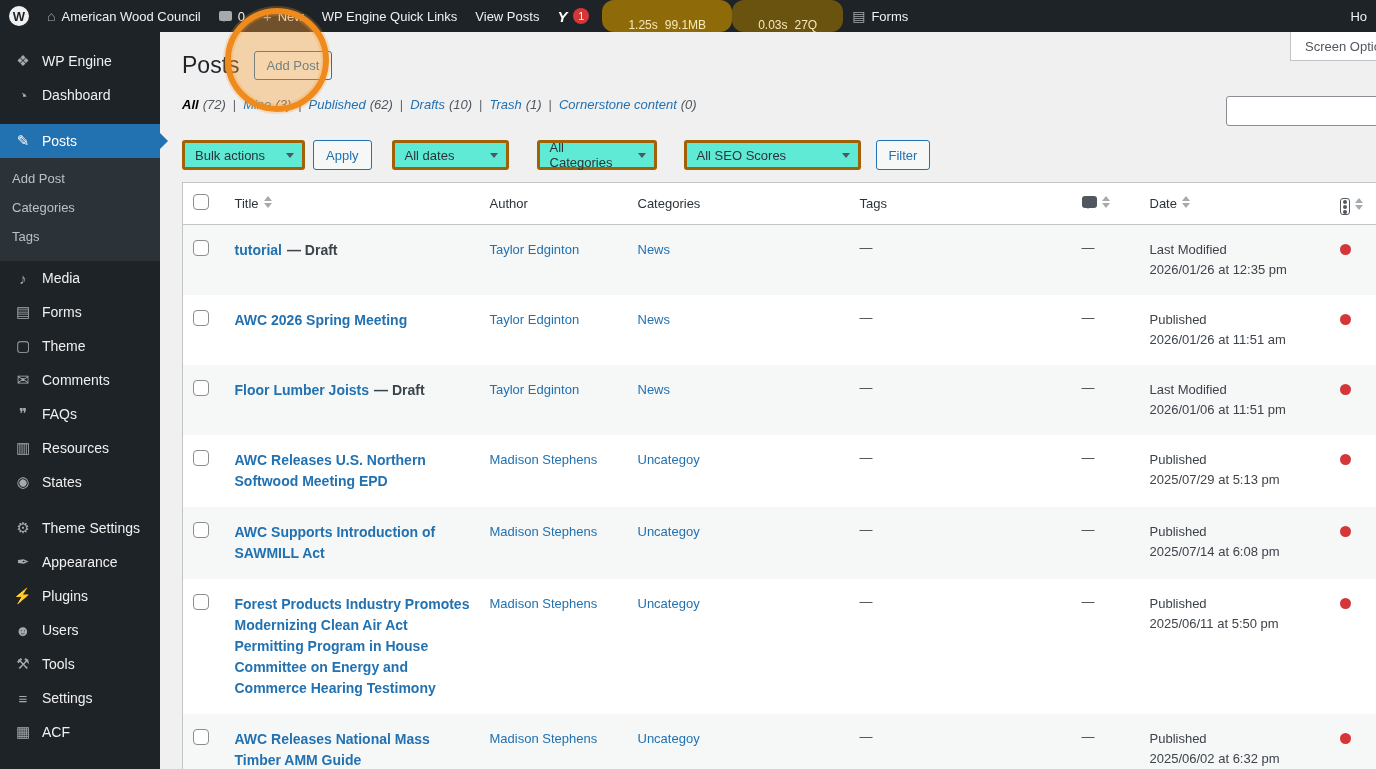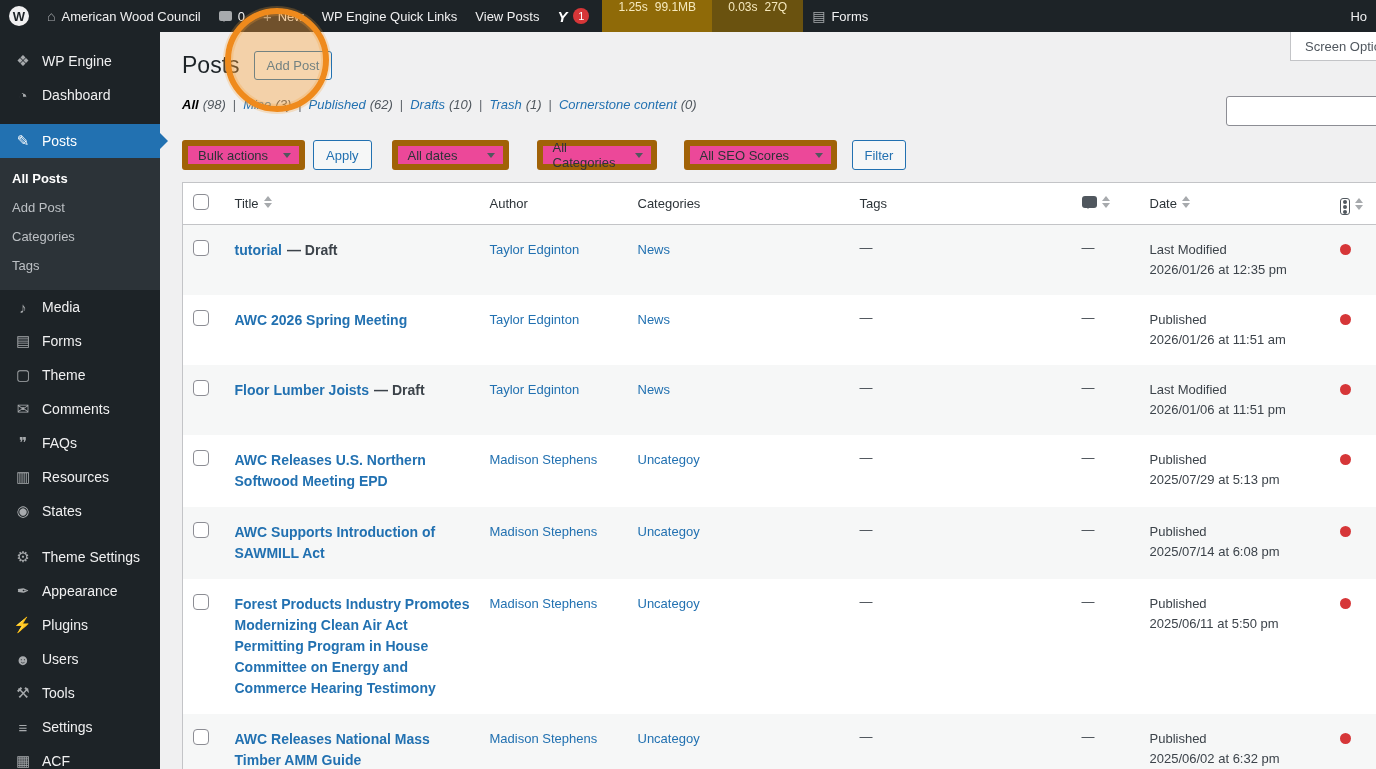--- a/index.html
+++ b/index.html
@@ -15,21 +15,21 @@
                font-weight:700; font-size:13px; display:flex; align-items:center; justify-content:center; }
   .ab-glyph { color:#a7aaad; font-size:14px; }
   .ab-bubble { width:13px; height:10px; background:#a7aaad; border-radius:2px; position:relative; display:inline-block; }
   .ab-bubble::after { content:""; position:absolute; bottom:-4px; left:2px; width:0; height:0;
                       border:3px solid transparent; border-top:4px solid #a7aaad; }
   .plus-glyph { font-size:15px; color:#a7aaad; }
   .yoast-y { font-weight:700; font-style:italic; font-size:15px; color:#fff; }
   .yoast-badge { background:#d63638; color:#fff; border-radius:50%; min-width:16px; height:16px;
                  display:flex; align-items:center; justify-content:center; font-size:11px; }
   .qm { display:flex; align-items:stretch; margin-left:4px; cursor:pointer; }
-  .qm-chip { display:flex; align-items:flex-start; gap:7px; padding:0 16px; font-size:12px; color:#f6e9bd; }
+  .qm-chip { display:flex; align-items:flex-end; gap:7px; padding:0 26px; font-size:12px; color:#f6e9bd;border-radius:12px; }
   .qm-a { background:#8f6a08; }
   .qm-b { background:#6a520f; }
   .ab-right { display:flex; align-items:stretch; }
 
   
   .sidebar { position:absolute; top:32px; left:0; bottom:0; width:160px; background:#1d2327; z-index:50; }
   .menu { list-style:none; padding-top:12px; }
   .menu-item { position:relative; display:flex; align-items:center; gap:9px; padding:8px 8px 8px 13px;
                color:#f0f0f1; font-size:14px; cursor:pointer; height:34px; }
   .mi-icon { width:20px; flex:none; text-align:center; color:#a7aaad; font-size:15px; }
@@ -55,32 +55,32 @@
   .subsubsub { list-style:none; display:flex; align-items:center; padding:14px 0 0 22px; font-size:13px; height:34px; }
   .subsubsub li { display:flex; align-items:center; }
   .subsubsub li:not(:last-child)::after { content:"|"; color:#646970; margin:0 7px; }
   .subsubsub a { text-decoration:none; color:#2271b1; cursor:pointer; display:flex;font-style:italic; }
   .subsubsub a.current .f-label { color:#000; font-weight:700; }
   .subsubsub .f-count { color:#50575e; margin-left:4px; }
   .search-input { position:absolute; top:64px; left:1066px; width:220px; height:30px; background:#fff;
                   border:1px solid #8c8d94; border-radius:3px; padding:0 8px; font-size:13px; font-family:inherit; }
 
   .tablenav { display:flex; align-items:center; padding:26px 0 0 22px; height:56px; }
-  .wp-select { height:30px; background:#ec4899; border:6px solid #a16207; border-radius:3px; display:flex;
+  .wp-select { height:30px; background:#5eead4; border:3px solid #a16207; border-radius:3px; display:flex;
                align-items:center; justify-content:space-between; padding:0 8px 0 10px; font-size:13px;
                color:#2c3338; cursor:pointer; }
   .chev { width:0; height:0; border-left:4px solid transparent; border-right:4px solid transparent;
           border-top:5px solid #50575e; margin-left:8px; flex:none; }
   .wp-btn { height:30px; background:#f6f7f7; border:1px solid #2271b1; color:#2271b1; border-radius:3px;
             font-size:13px; padding:0 12px; cursor:pointer; font-family:inherit; }
   .sel-bulk { width:123px; margin-right:8px; }
   .btn-apply { margin-right:20px; }
   .sel-dates { width:117px; margin-right:28px; }
   .sel-cats  { width:120px; margin-right:27px; }
-  .sel-seo   { width:153px; margin-right:15px; }
+  .sel-seo   { width:177px; margin-right:15px; }
   .sel-read  { width:188px; margin-right:22px; }
 
   
   .posts-table { border-collapse:collapse; margin:12px 0 0 22px; background:#fff; border:1px solid #c3c4c7;
                  table-layout:fixed; width:1200px; }
   .posts-table th { text-align:left; font-size:13px; font-weight:400; color:#2c3338; padding:9px 10px;
                     border-bottom:1px solid #c3c4c7; height:34px; }
   .sort-link { display:inline-flex; align-items:flex-start; gap:5px; color:#2c3338; cursor:pointer; text-decoration:none; }
   .sort-arrows { display:inline-flex; flex-direction:column; gap:2px; }
   .arr-up { width:0; height:0; border-left:4px solid transparent; border-right:4px solid transparent;
@@ -162,21 +162,20 @@
   </li>
       <li class="menu-item">
     <span class="mi-icon">◔</span>
     <span class="mi-label">Dashboard</span>
   </li>
       <li class="menu-item active gap-before">
     <span class="mi-icon">✎</span>
     <span class="mi-label">Posts</span>
   </li>
       <ul class="submenu">
-        <li class="submenu-item current">All Posts</li>
         <li class="submenu-item">Add Post</li>
         <li class="submenu-item">Categories</li>
         <li class="submenu-item">Tags</li>
       </ul>
       <li class="menu-item">
     <span class="mi-icon">♪</span>
     <span class="mi-label">Media</span>
   </li>
       <li class="menu-item">
     <span class="mi-icon">▤</span>
@@ -238,21 +237,21 @@
 
   <div class="page-head">
     <h1 class="page-title">Posts</h1>
     <button class="add-post-btn">Add Post</button>
   </div>
 
   <ul class="subsubsub">
       <li>
     <a class="current">
           <span class="f-label">All</span>
-          <span class="f-count">(98)</span>
+          <span class="f-count">(72)</span>
         </a>
   </li>
       <li>
     <a>
           <span class="f-label">Mine</span>
           <span class="f-count">(3)</span>
         </a>
   </li>
       <li>
     <a>

